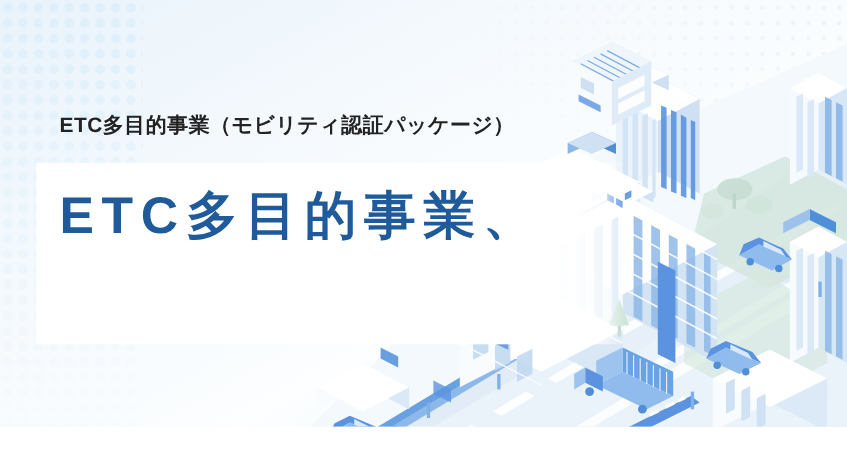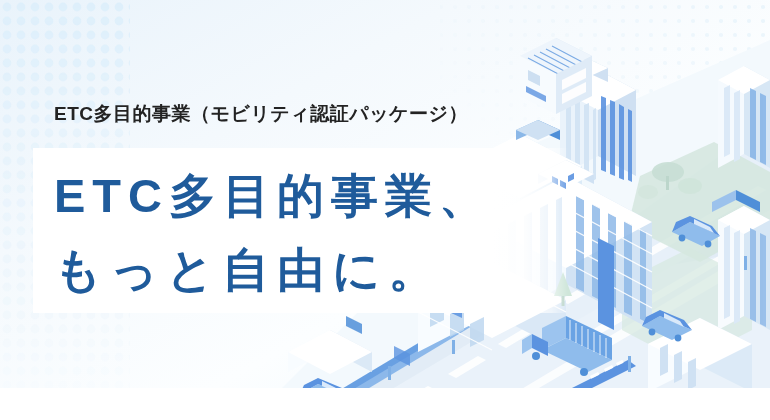--- a/index.html
+++ b/index.html
@@ -378,16 +378,15 @@
       </g>
     </svg>
   </div>
 
   <div class="card"></div>
 
   <p class="eyebrow">ETC多目的事業（モビリティ認証パッケージ）</p>
 
   <h1 class="headline">
     <span class="ln">ETC多目的事業、</span>
-    <span class="ln">もっと自由に。</span>
   </h1>
 
 </div>
 
 </body></html>

